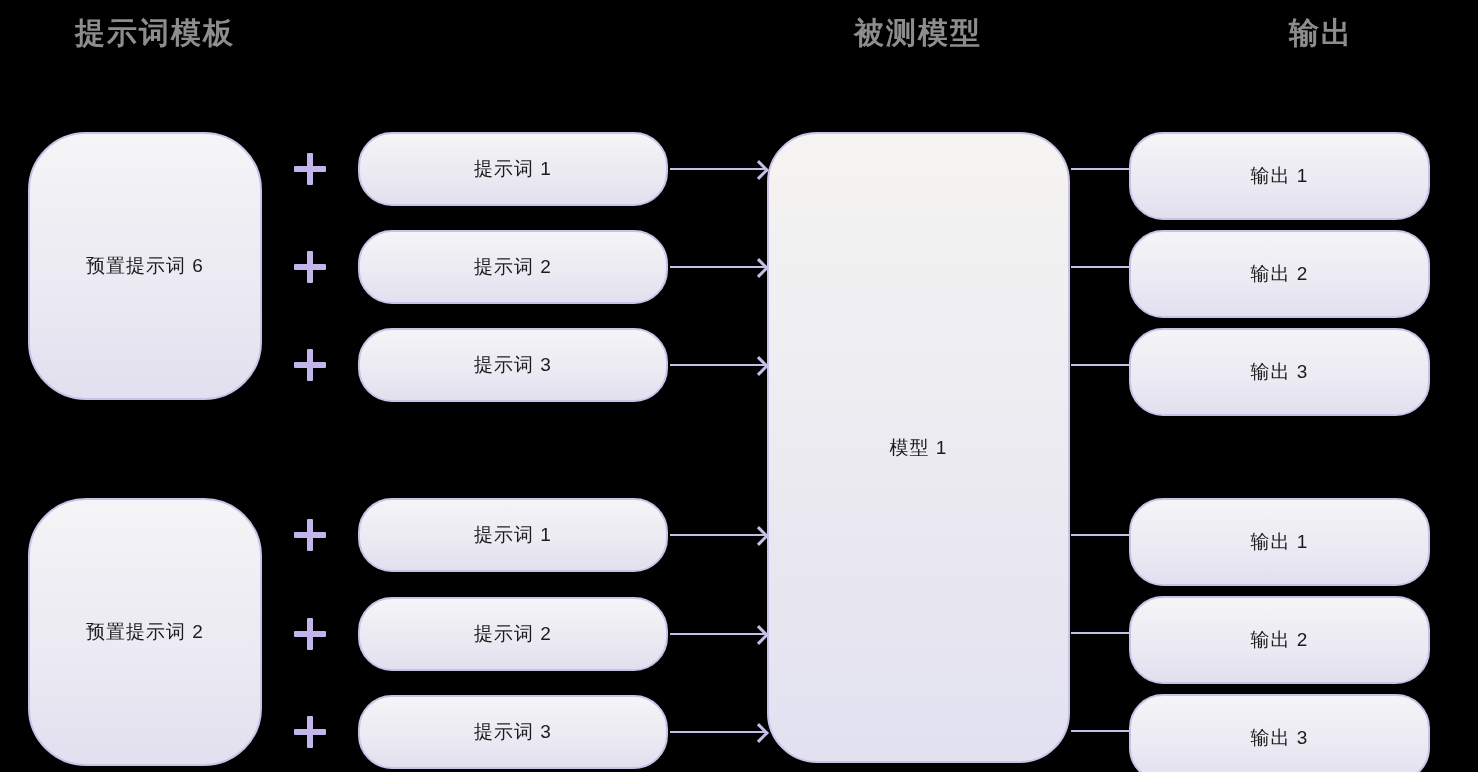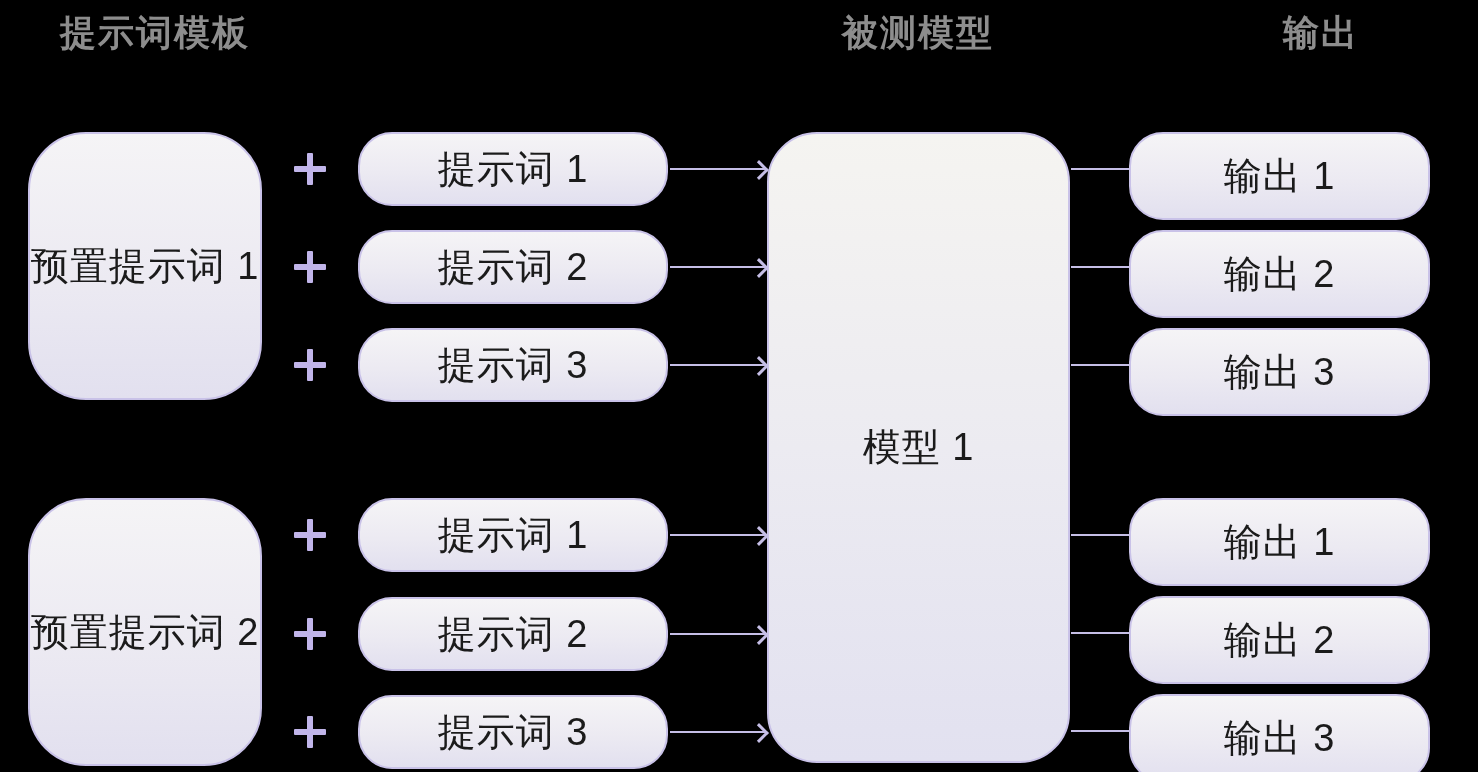--- a/index.html
+++ b/index.html
@@ -12,34 +12,34 @@
     overflow: hidden;
   }
   .hdr {
     position: absolute;
     top: 13px;
     height: 40px;
     line-height: 40px;
     width: 260px;
     text-align: center;
     color: #8d8d8d;
-    font-size: 36px;
+    font-size: 30px;
     font-weight: 600;
     letter-spacing: 2px;
   }
   .node {
     position: absolute;
     box-sizing: border-box;
     border: 2px solid #c9c2e8;
     background: linear-gradient(180deg, #f5f4f6 0%, #eceaf2 55%, #e2e0ef 100%);
     color: #1b1b1b;
     display: flex;
     align-items: center;
     justify-content: center;
-    font-size: 38px;
+    font-size: 19px;
     font-weight: 500;
     letter-spacing: 1px;
   }
   .pill   { width: 310px; height: 74px; border-radius: 34px; left: 358px; }
   .outpill{ width: 301px; height: 88px; border-radius: 34px; left: 1129px; }
   .preset { width: 234px; height: 268px; border-radius: 58px; left: 28px; }
   .model  {
     width: 303px; height: 631px; border-radius: 50px; left: 767px; top: 132px;
     background: linear-gradient(180deg, #f5f4f1 0%, #ecebf1 50%, #e2e1f0 100%);
     text-align: center;
@@ -72,21 +72,21 @@
 </style>
 </head>
 <body>
 
 <div class="canvas">
 
   <div class="hdr" style="left:25px">提示词模板</div>
   <div class="hdr" style="left:1191px">输出</div>
   <div class="hdr" style="left:788px">被测模型</div>
 
-  <div class="node preset" style="top:132px">预置提示词 1</div>
+  <div class="node preset" style="top:132px">预置提示词 6</div>
   <div class="node preset" style="top:498px">预置提示词 2</div>
 
   <div class="plus" style="top:153px"></div>
   <div class="plus" style="top:251px"></div>
   <div class="plus" style="top:349px"></div>
 
   <div class="plus" style="top:519px"></div>
   <div class="plus" style="top:618px"></div>
   <div class="plus" style="top:716px"></div>
 

